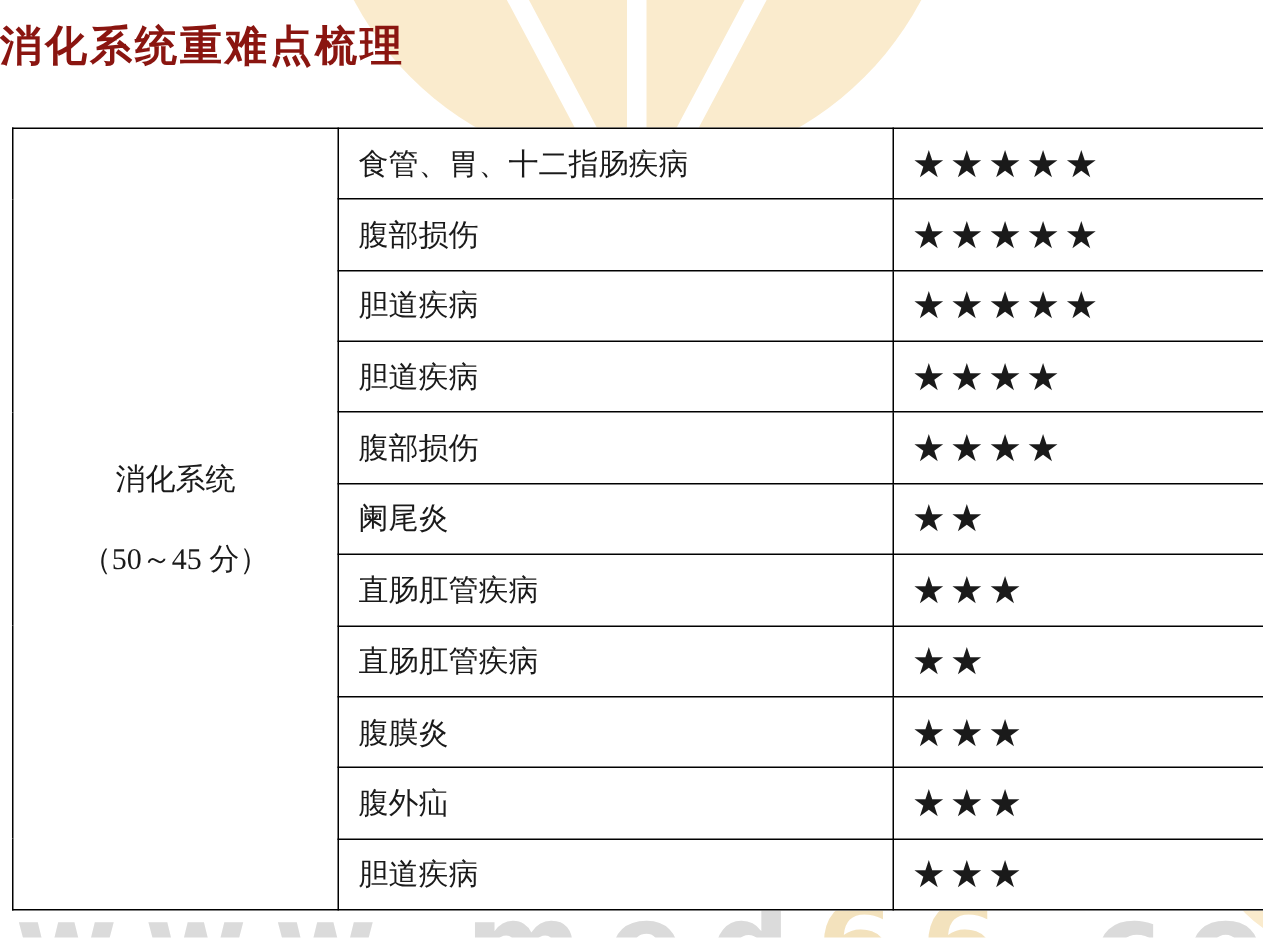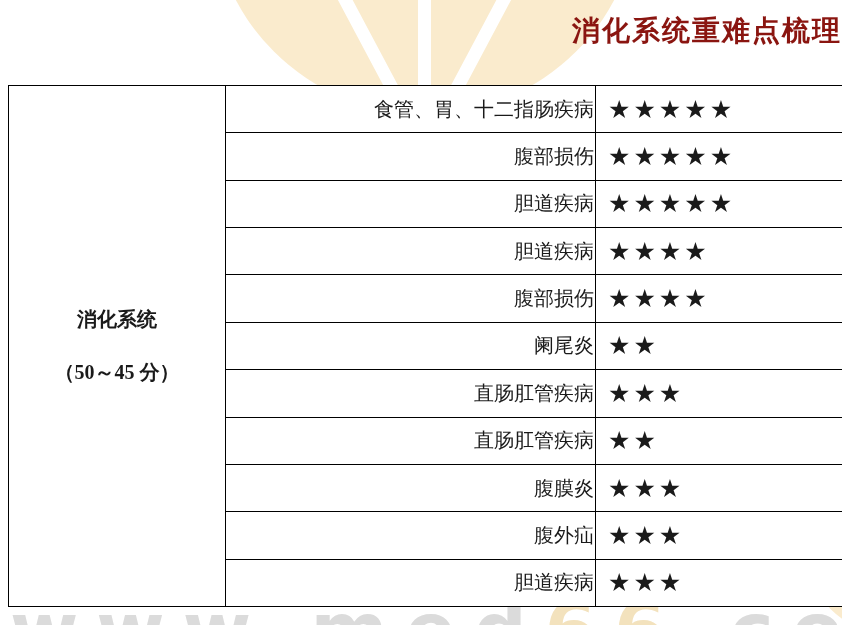--- a/index.html
+++ b/index.html
@@ -56,21 +56,21 @@
     background:rgba(110,140,205,0.18);
     filter:blur(2px);
     border-radius:4px;
     z-index:0;
   }
   
   .page-title{
     position:absolute;left:0;top:12px;
     width:842px;
     margin:0;
-    text-align:right;
+    text-align:left;
     font-size:28px;
     font-weight:bold;
     letter-spacing:2px;
     color:#8a1510;
     z-index:2;
   }
   
   table.grid{
     position:absolute;left:8px;top:85px;
     width:825px;height:522px;
@@ -82,28 +82,26 @@
   table.grid td{
     border:1px solid #000000;
     background:#ffffff;
     vertical-align:middle;
     color:#1a1a1a;
   }
   td.group-cell{
     width:214px;
     text-align:center;
     font-size:20px;
-    font-weight:bold;
   }
   td.group-cell .group-line2{margin-top:26px;}
   td.topic-cell{
     width:355px;
     padding-left:13px;
     font-size:20px;
-    text-align:right;
   }
   td.stars-cell{
     width:256px;
     padding-left:12px;
     font-size:25px;
     letter-spacing:3px;
     font-family:"DejaVu Sans","Liberation Sans",sans-serif;
     color:#111111;
   }
 </style>

